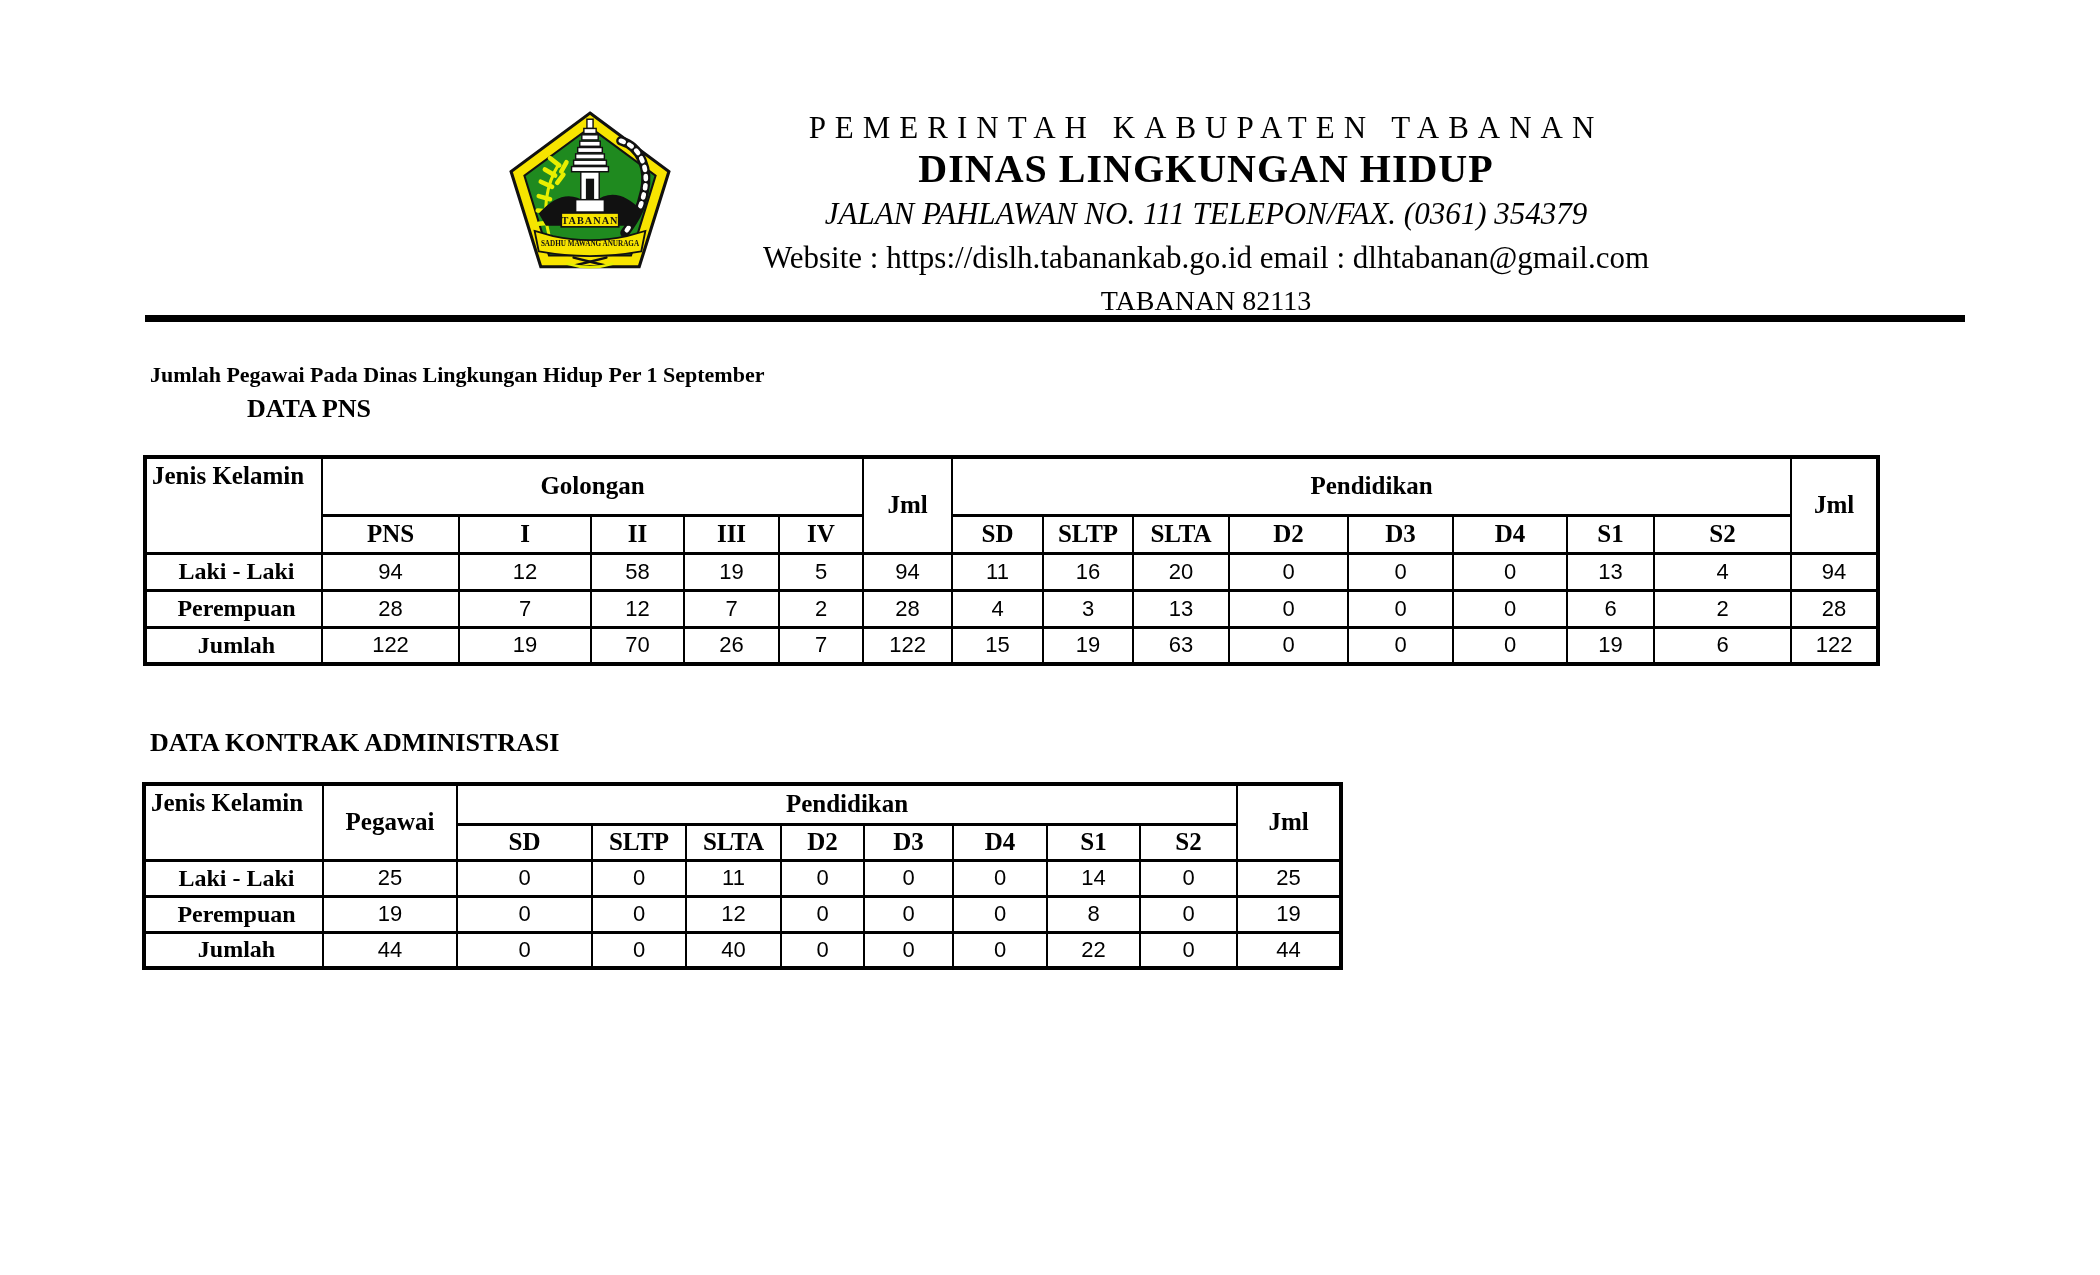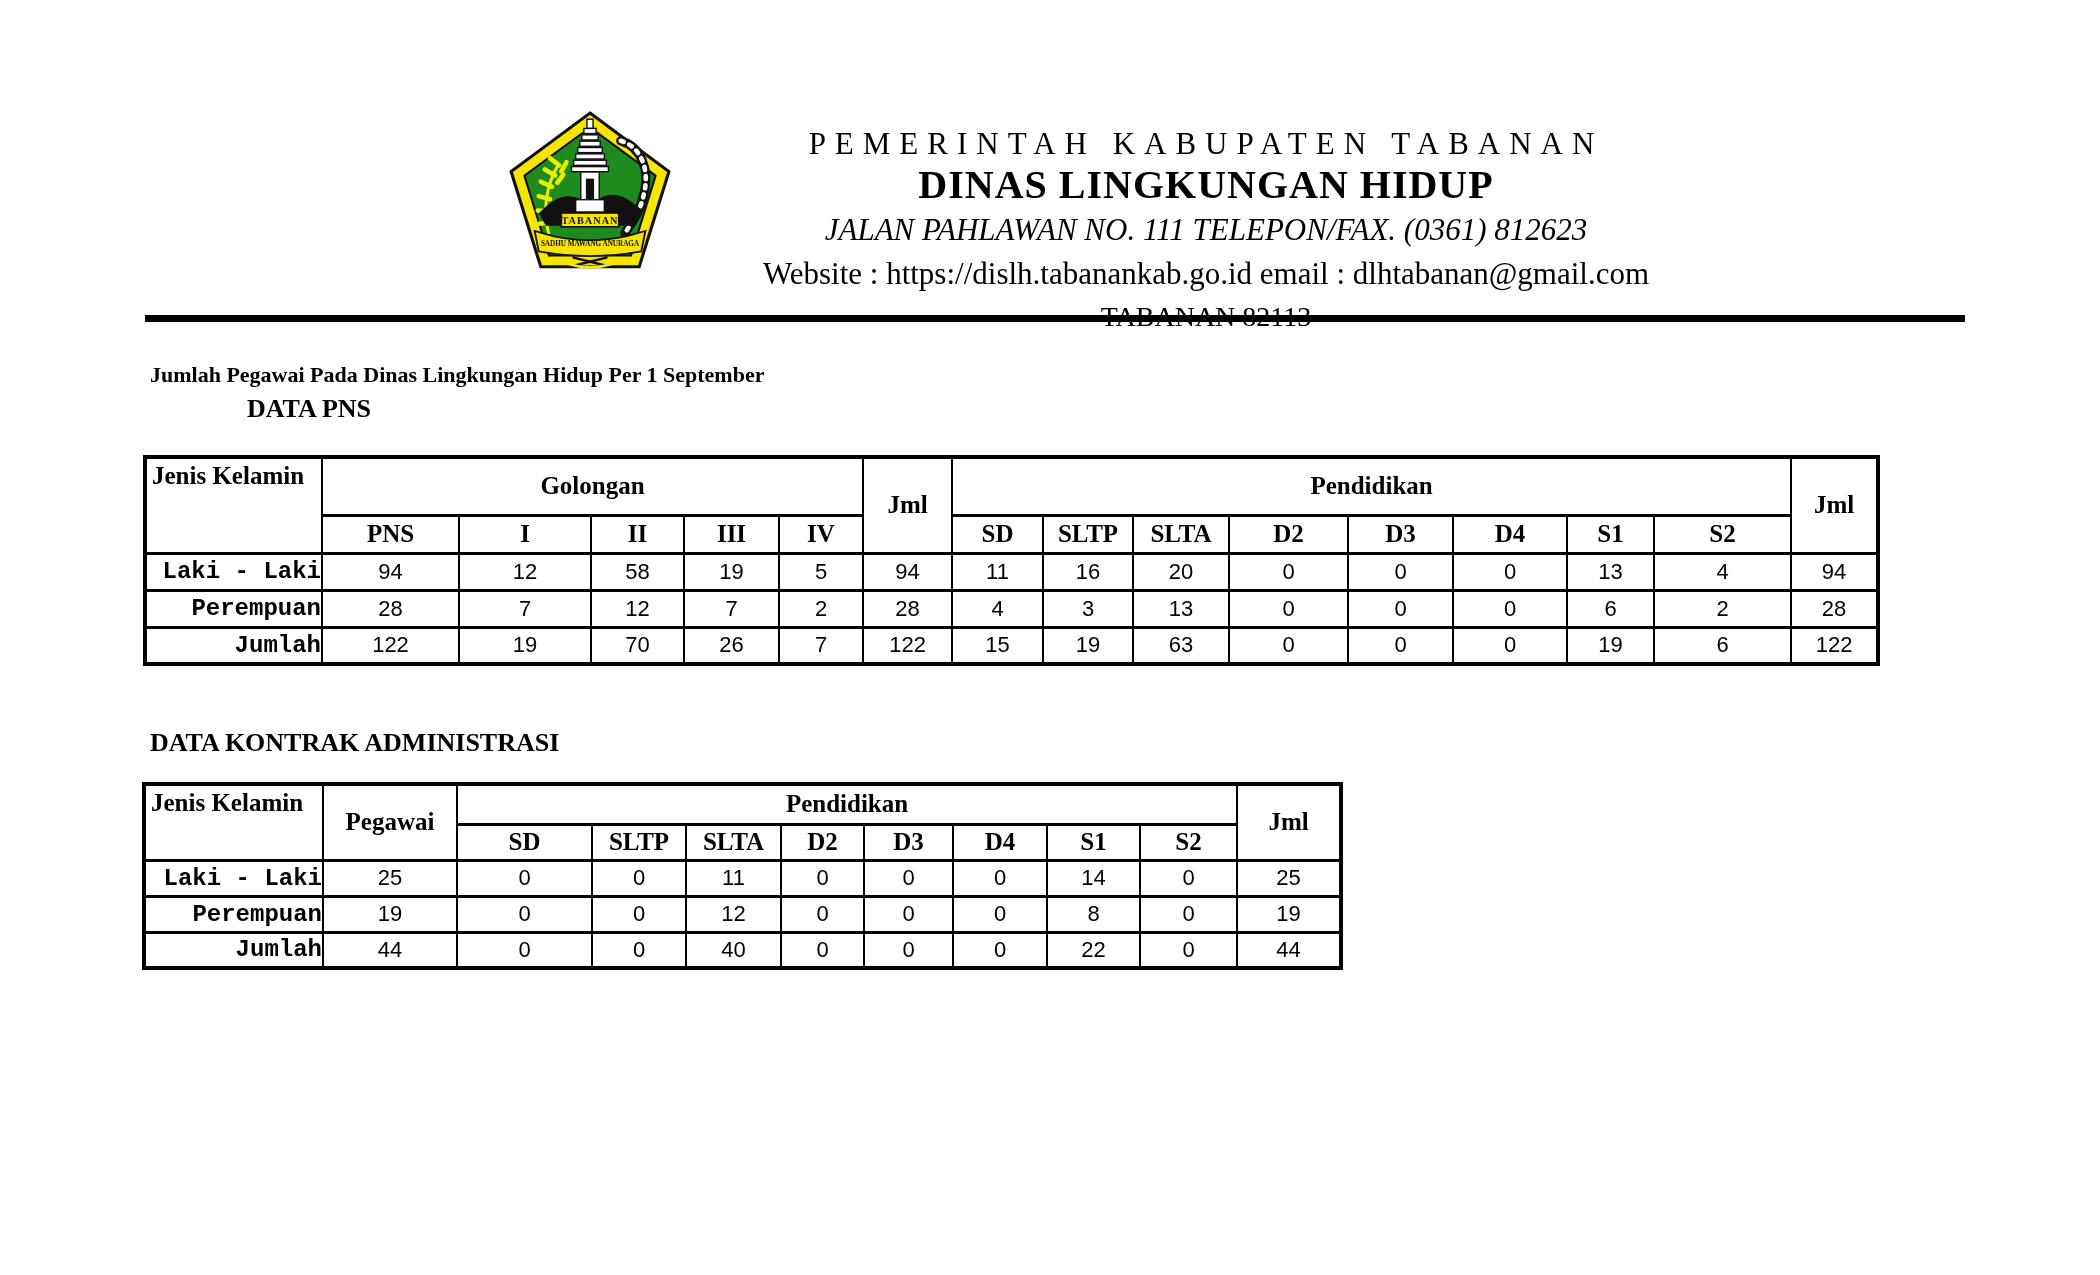--- a/index.html
+++ b/index.html
@@ -15,21 +15,21 @@
   }
 
   
   .emblem {
     position: absolute;
     left: 508px; top: 110px;
     width: 164px; height: 164px;
   }
   .lh-text {
     position: absolute;
-    left: 700px; top: 126px;
+    left: 700px; top: 110px;
     width: 1012px;
     text-align: center;
     white-space: nowrap;
   }
   .lh-gov     { font-size: 31px; letter-spacing: 9px; line-height: 36px; }
   .lh-agency  { font-size: 40px; font-weight: bold; letter-spacing: 1px; line-height: 46px; }
   .lh-address { font-size: 31px; font-style: italic; line-height: 44px; }
   .lh-contact { font-size: 31px; line-height: 44px; }
   .lh-postal  { font-size: 28px; font-weight: normal; line-height: 42px; }
   .rule {
@@ -76,24 +76,23 @@
     font-family: "Liberation Serif", serif;
     font-size: 25px;
     font-weight: bold;
   }
   .data th.jk {
     text-align: left;
     vertical-align: top;
     padding: 3px 4px 0 5px;
   }
   .data th.rowlabel {
-    text-align: right;
+    text-align: center;
     font-size: 24px;
     padding-left: 5px;
-    font-family: Liberation Mono, monospace;
   }
   .data td.num {
     font-family: "Liberation Sans", sans-serif;
     font-size: 22px;
   }
 
   
   .emblem text { font-family: "Liberation Serif", serif; font-weight: bold; fill: #111; }
 </style>
 </head>
@@ -155,21 +154,21 @@
 
     <g>
       <path d="M26,118 L44,123 Q80,131 116,123 L134,118 L130,138 Q80,147 30,138 Z" style="fill:var(--emblem_yellow,#f7e400);stroke:#111;stroke-width:1.8"></path>
       <text x="80" y="133" text-anchor="middle" font-size="7">SADHU MAWANG ANURAGA</text>
     </g>
   </svg>
 
   <div class="lh-text">
     <div class="lh-gov">PEMERINTAH KABUPATEN TABANAN</div>
     <div class="lh-agency">DINAS LINGKUNGAN HIDUP</div>
-    <div class="lh-address">JALAN PAHLAWAN NO. 111 TELEPON/FAX. (0361) 812623</div>
+    <div class="lh-address">JALAN PAHLAWAN NO. 111 TELEPON/FAX. (0361) 354379</div>
     <div class="lh-contact">Website : https://dislh.tabanankab.go.id  email : dlhtabanan@gmail.com</div>
     <div class="lh-postal">TABANAN 82113</div>
   </div>
 
   <div class="rule"></div>
 
   <div class="doc-title">Jumlah Pegawai Pada Dinas Lingkungan Hidup Per 1 September</div>
   <div class="sec-pns">DATA PNS</div>
   <div class="sec-kontrak">DATA KONTRAK ADMINISTRASI</div>
 

